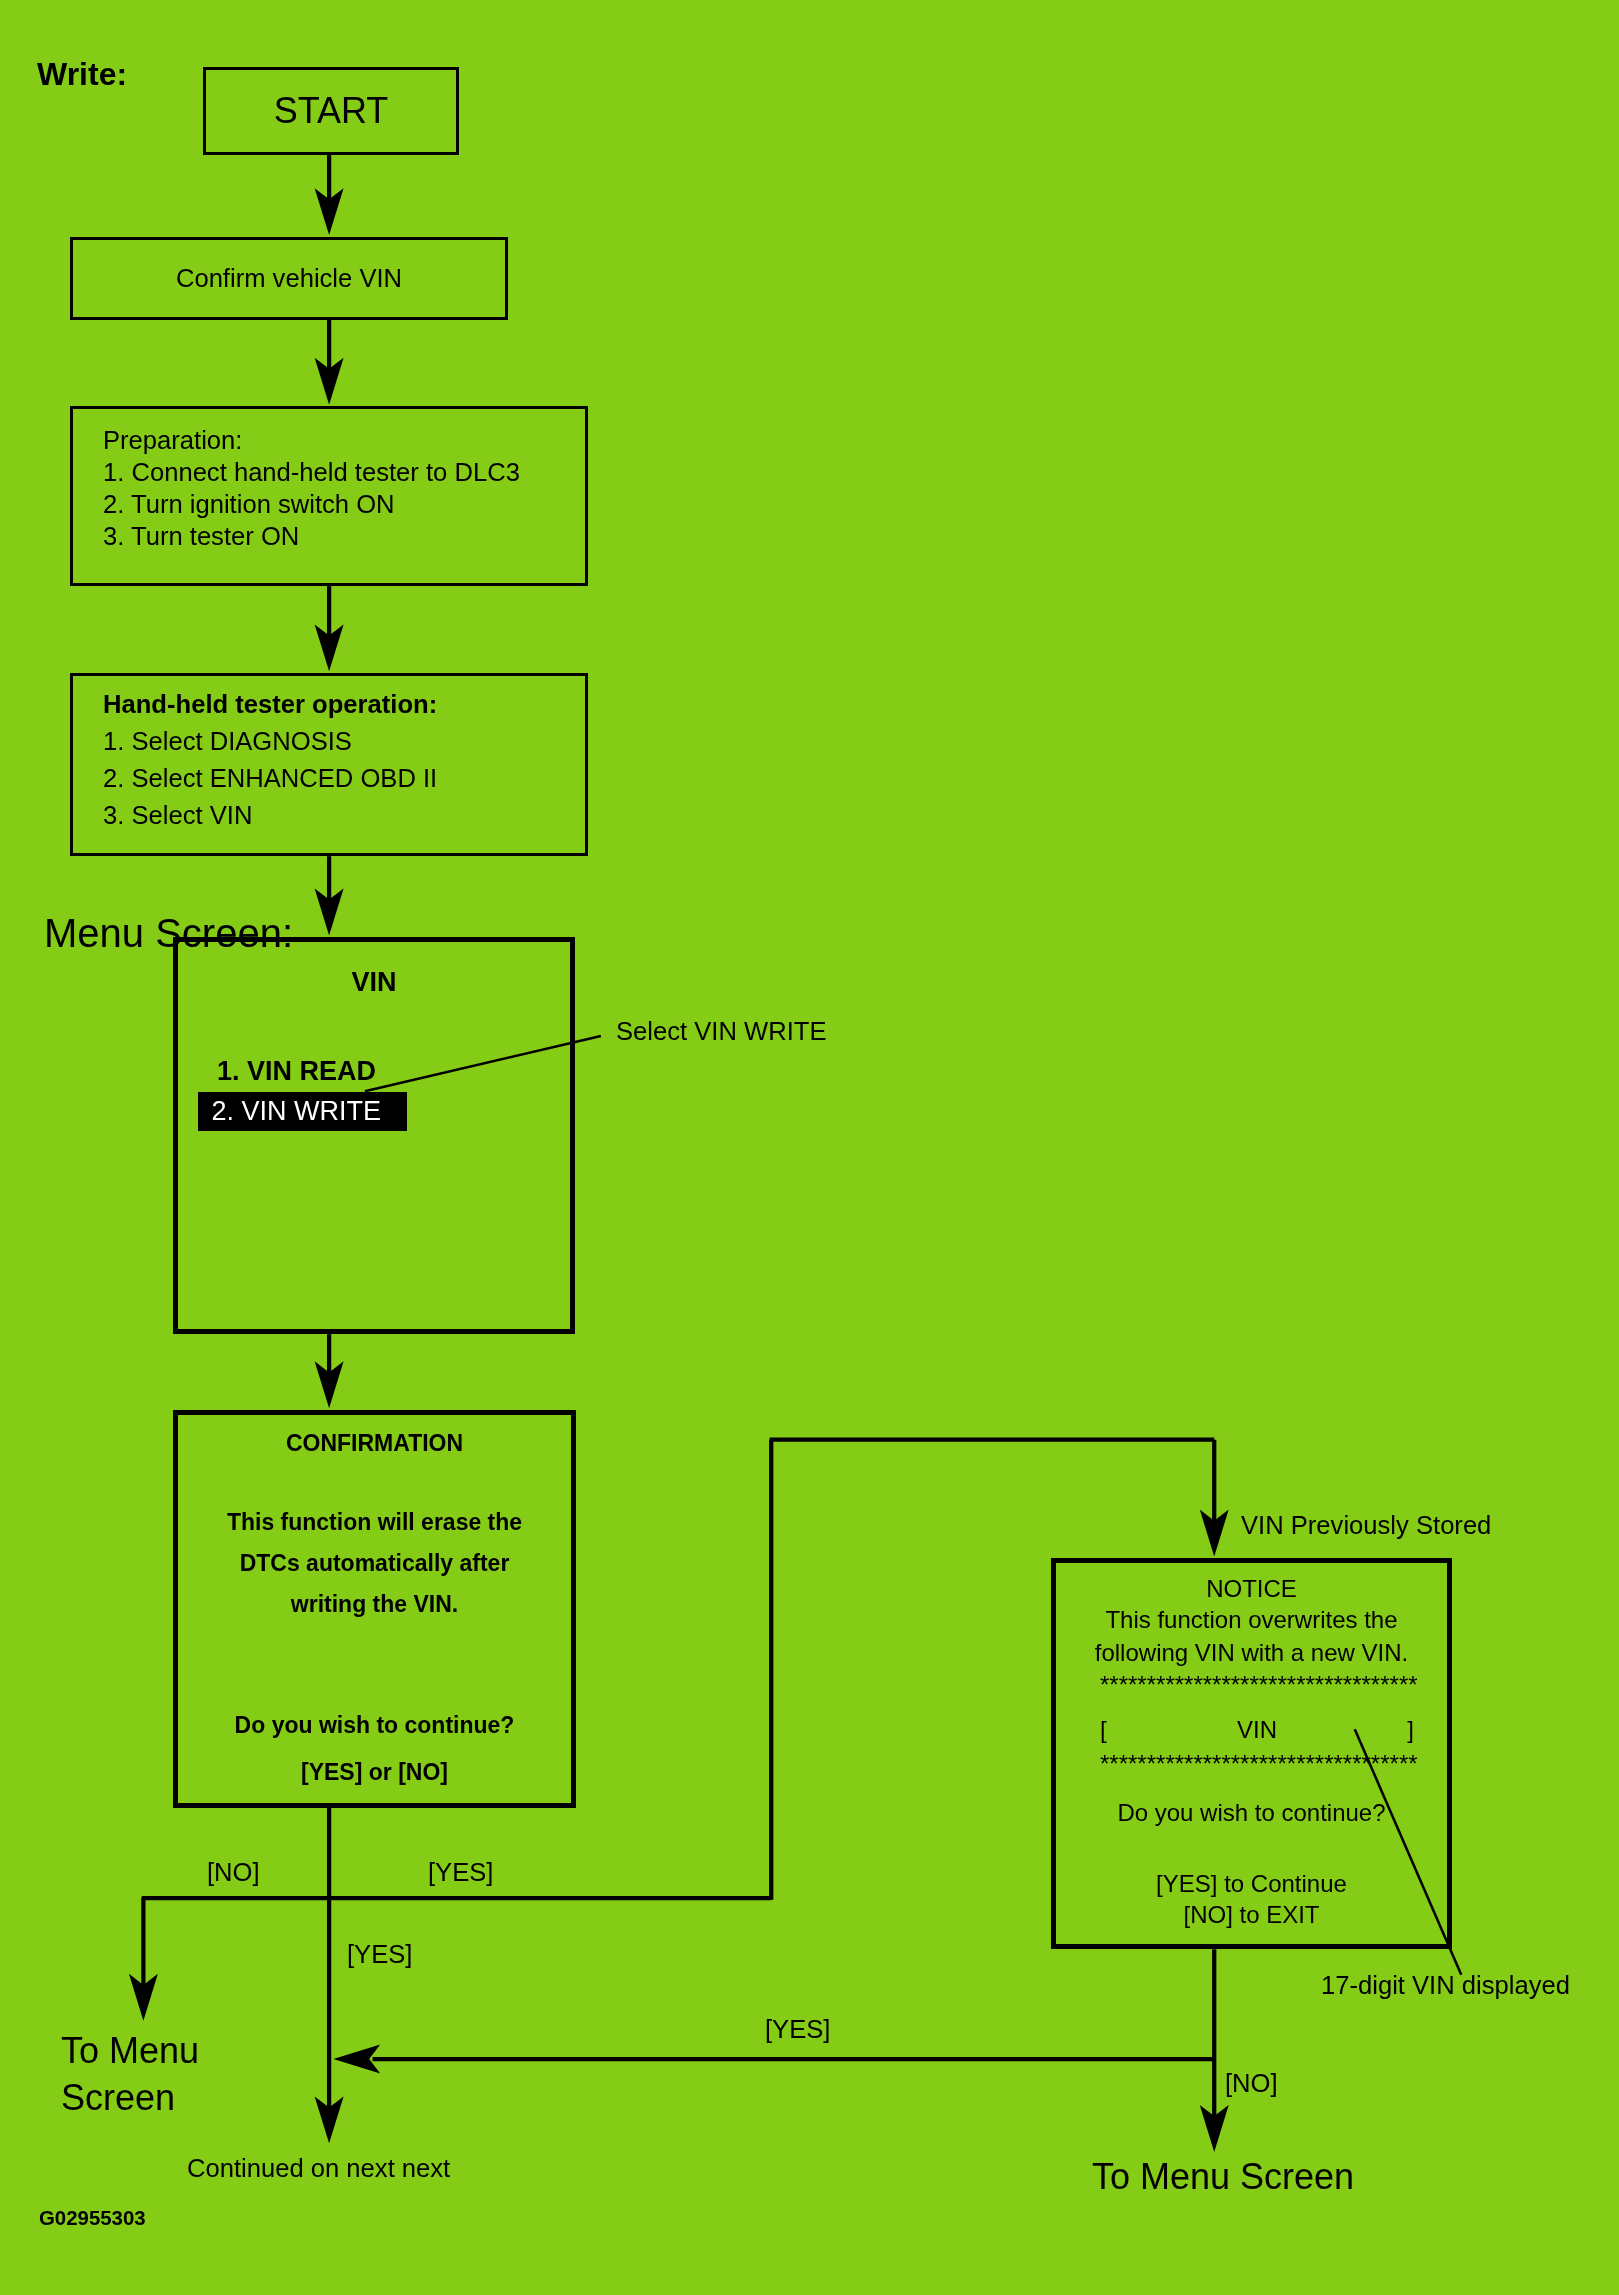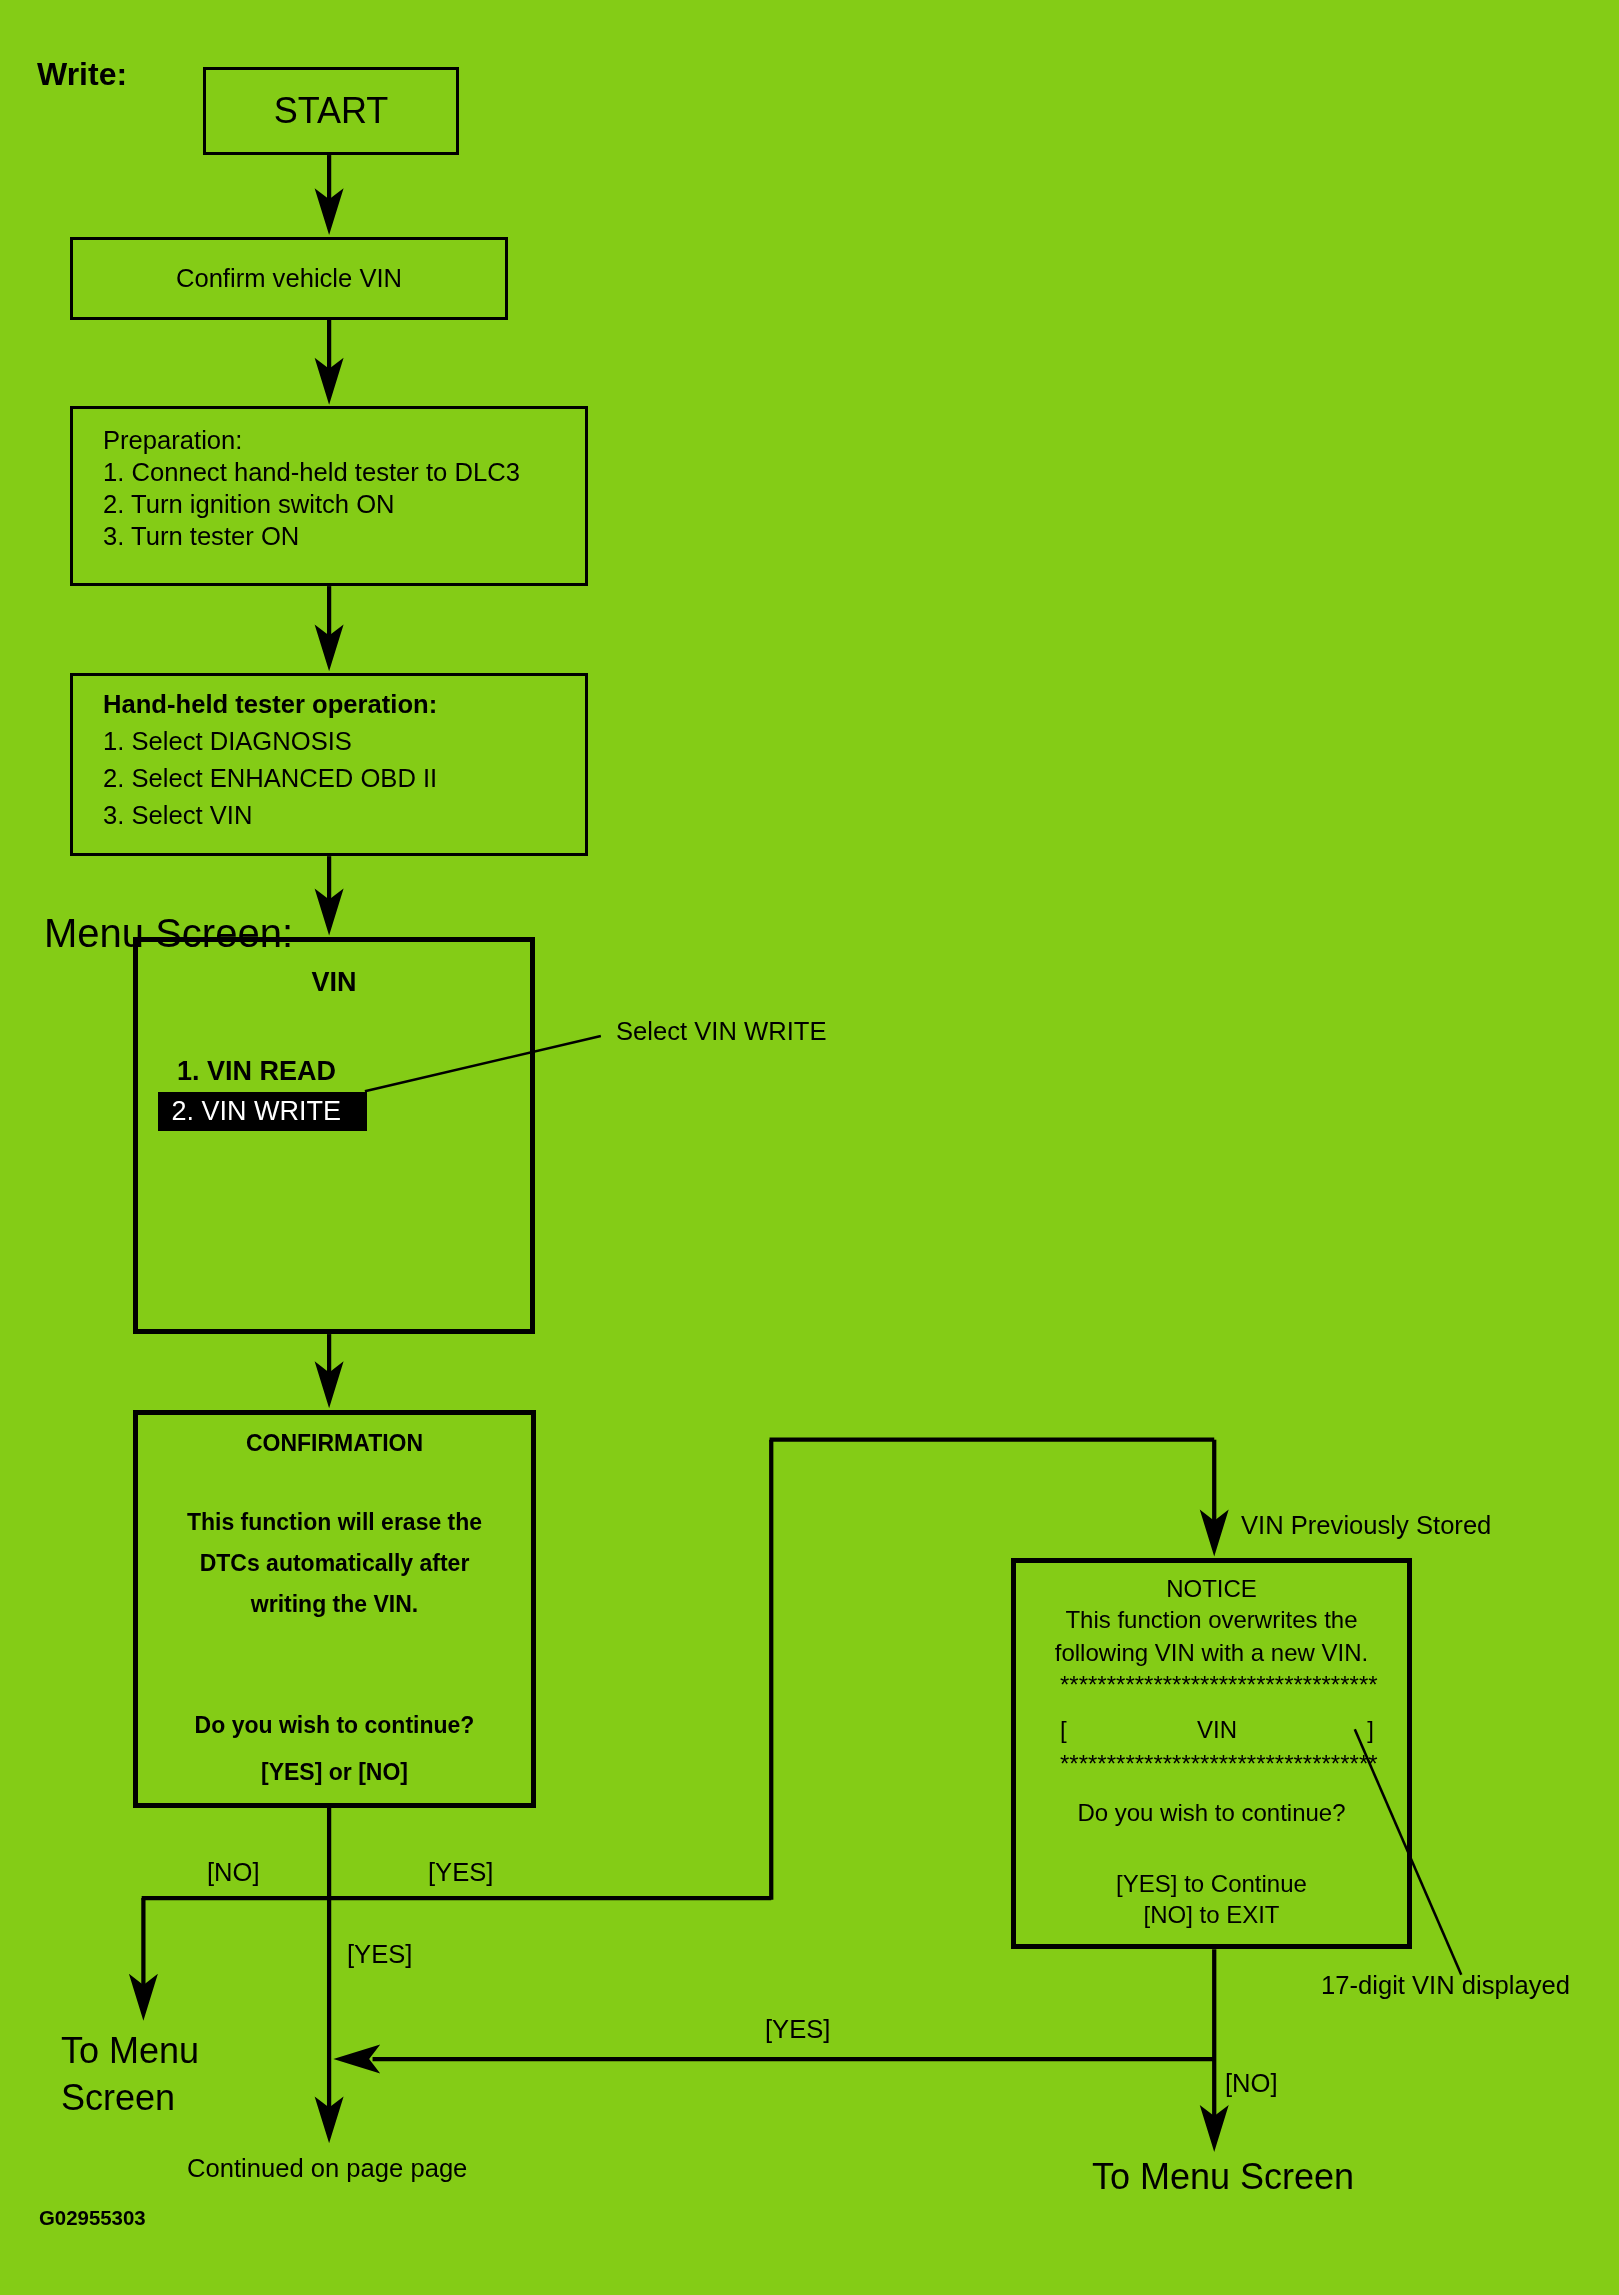--- a/index.html
+++ b/index.html
@@ -3,21 +3,21 @@
 <meta charset="utf-8">
 <style>
   html,body{margin:0;padding:0;background:#e8e8e8;}
   #canvas{
     position:relative;width:1620px;height:2295px;background:#84cc16;
     font-family:"Liberation Sans", sans-serif;color:#000;overflow:hidden;
   }
   #connectors{position:absolute;left:0;top:0;width:1620px;height:2295px;}
   .box{position:absolute;box-sizing:border-box;background:transparent;}
   .thin{border:3.4px solid #000;}
-  .thick{border:5.1px solid #000;}
+  .thick{border:5.1px solid #000;margin-left:40px;}
   .center-flex{display:flex;align-items:center;justify-content:center;}
   .lbl{position:absolute;white-space:nowrap;line-height:1.15;}
   .b{font-weight:bold;}
   .fs30{font-size:25.6px;}
   .fs38{font-size:32px;font-weight:bold;}
   .fs40{font-size:36px;}
   .steps{position:absolute;left:30px;right:6.8px;font-size:25.6px;}
   .steps div{white-space:nowrap;}
   .scr-line{position:absolute;left:0;width:100%;text-align:center;white-space:nowrap;}
   .conf-txt{font-size:23px;font-weight:bold;}
@@ -142,18 +142,18 @@
 
   <div class="lbl fs30" style="left:207px;top:1858px;">[NO]</div>
   <div class="lbl fs30" style="left:428px;top:1858px;">[YES]</div>
   <div class="lbl fs30" style="left:347px;top:1940px;">[YES]</div>
   <div class="lbl fs30" style="left:765px;top:2015px;">[YES]</div>
   <div class="lbl fs30" style="left:1225px;top:2069px;">[NO]</div>
 
   <div class="lbl fs40" style="left:61px;top:2030px;">To Menu</div>
   <div class="lbl fs40" style="left:61px;top:2077px;">Screen</div>
   <div class="lbl fs40" style="left:1092px;top:2156px;">To Menu Screen</div>
-  <div class="lbl fs30" style="left:187px;top:2154px;">Continued on page page</div>
+  <div class="lbl fs30" style="left:187px;top:2154px;">Continued on next next</div>
 
   <div class="lbl" style="left:39px;top:2207px;font-size:20.4px;font-weight:bold;">G02955303</div>
 
 </div>
 
 
 </body></html>

